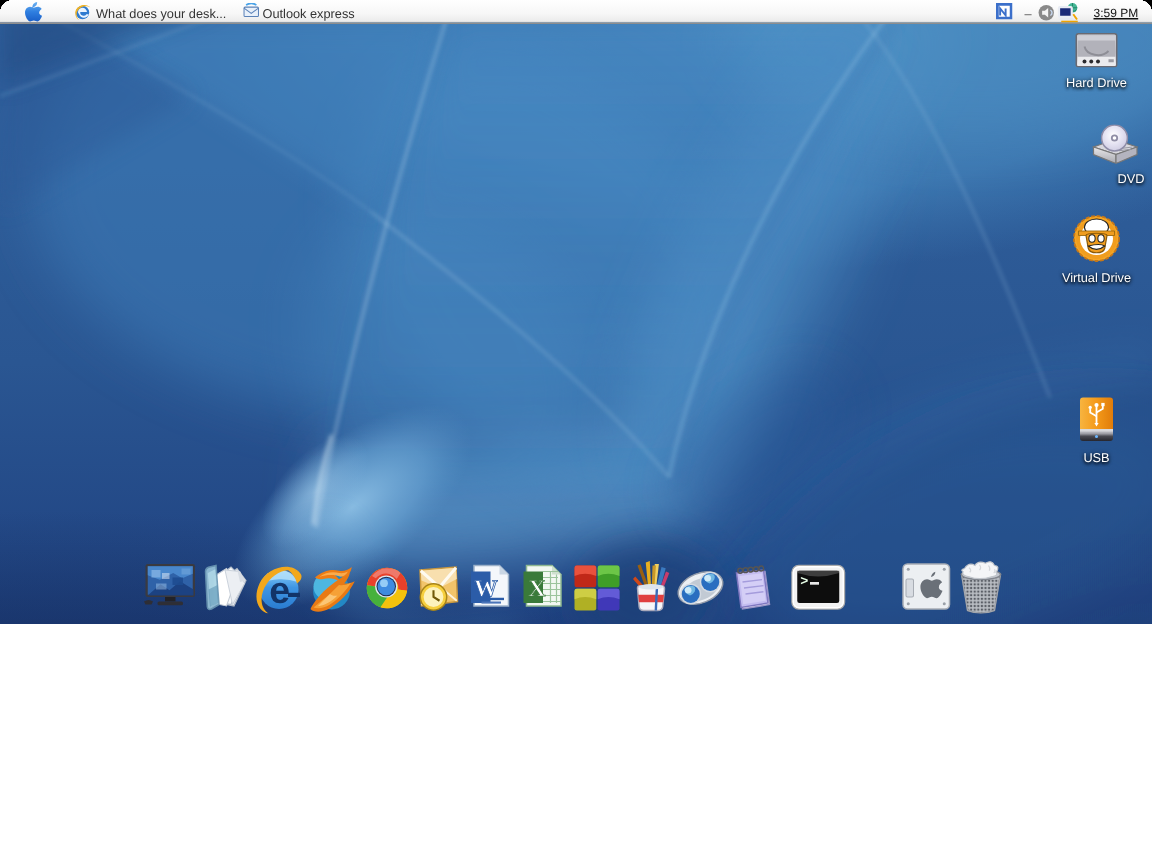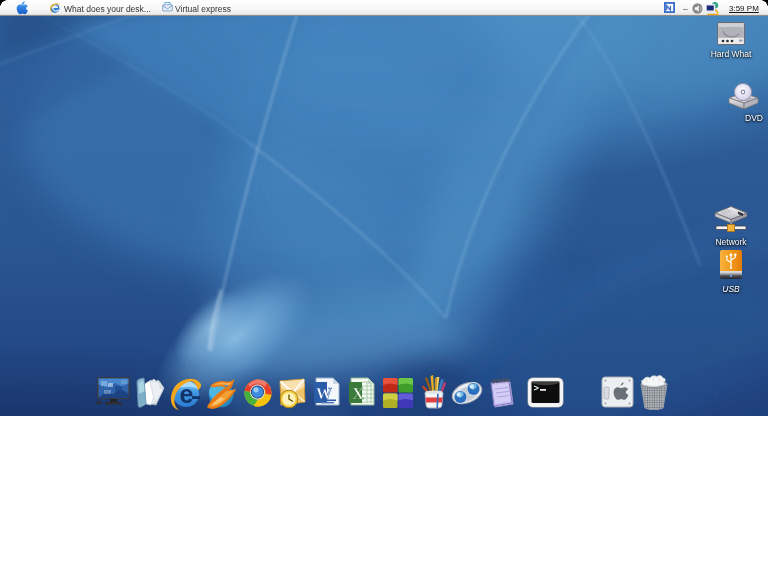--- a/index.html
+++ b/index.html
@@ -146,21 +146,21 @@
       <circle cx="16" cy="17" r="12" fill="#2f7bd0"></circle>
       <path d="M8,17 a8,8 0 0 1 16,-1 l-12,0 a6,6 0 0 0 11,4 l4,0 a9,9 0 0 1 -17,0 z" fill="#eaf4ff"></path>
       <path d="M30,8 C24,0 8,3 4,13 C1,21 6,29 10,30 C5,26 4,19 8,13 C13,5 24,4 30,8 Z" fill="#f2b322"></path>
     </svg>
 <div class="mtxt" style="left:64px;color:#333;">What does your desk...</div>
 <svg class="tray" style="left:162px;z-index:12" width="11" height="11" viewBox="0 0 16 16">
       <rect x="1" y="4" width="14" height="9" rx="1" fill="#e8f0fa" stroke="#5b82b8" stroke-width="1"></rect>
       <path d="M1,5 L8,10 L15,5" stroke="#5b82b8" stroke-width="1" fill="none"></path>
       <path d="M3,2 C6,0 10,0 13,2" stroke="#4aa3e8" stroke-width="1.6" fill="none"></path>
     </svg>
-<div class="mtxt" style="left:175px;color:#333;">Virtual express</div>
+<div class="mtxt" style="left:175px;color:#333;">Outlook express</div>
 
 <svg class="tray" style="left:664px;top:2px;z-index:12" width="11" height="11" viewBox="0 0 12 12">
       <rect width="12" height="12" fill="#3b6fca"></rect>
       <rect x="2" y="2" width="8" height="8" fill="#fff"></rect>
       <path d="M3,9 V4 l4,5 V4" stroke="#3b6fca" stroke-width="1.4" fill="none"></path>
     </svg>
 <div class="mtxt" style="left:683px;color:#555;">–</div>
 <svg class="tray" style="left:692px;top:3px;z-index:12" width="11" height="11" viewBox="0 0 12 12">
       <circle cx="6" cy="6" r="5.6" fill="#8a8a8a"></circle>
       <path d="M3,4.5 h2 l2.4,-2 v7 l-2.4,-2 h-2 z" fill="#f4f4f4"></path>
@@ -189,21 +189,21 @@
 <rect x="3.5" y="0.5" width="27" height="22" rx="1.5" fill="url(#hd1)" stroke="#6a6a72" stroke-width="1"></rect>
 <rect x="4.5" y="1.5" width="25" height="14" fill="#b2b2ba"></rect>
 <rect x="4.5" y="1.5" width="25" height="3.5" fill="#cfcfd6"></rect>
 <path d="M9,9 a9,7 0 0 0 16,3" stroke="#8e8e96" stroke-width="1.3" fill="none"></path>
 <rect x="4.5" y="16" width="25" height="6" fill="#ebebee"></rect>
 <circle cx="9" cy="19" r="1.3" fill="#2a2a2e"></circle>
         <circle cx="13.5" cy="19" r="1.3" fill="#2a2a2e"></circle>
         <circle cx="18" cy="19" r="1.3" fill="#2a2a2e"></circle>
 <rect x="25" y="17.5" width="3.5" height="2" fill="#9a9aa2"></rect>
 </svg>
-<div class="dlab">Hard What</div>
+<div class="dlab">Hard Drive</div>
 </div>
 <div class="dicon" style="left:699px;top:83px;text-align:right;">
 <svg width="40" height="26" viewBox="0 0 40 26">
 <defs>
           <radialGradient id="cd1" cx="0.45" cy="0.4" r="0.7">
             <stop offset="0" stop-color="#ffffff"></stop>
             <stop offset="0.5" stop-color="#e4e2f2"></stop>
             <stop offset="1" stop-color="#c9c6de"></stop>
           </radialGradient>
 <linearGradient id="dvb" x1="0" y1="0" x2="0" y2="1">
@@ -214,40 +214,35 @@
 <path d="M6,15 L20,10 L35,15 L21,20 Z" fill="#d8d8de" stroke="#777" stroke-width="0.8"></path>
 <path d="M6,15 L6,20 L21,26 L21,20 Z" fill="url(#dvb)" stroke="#777" stroke-width="0.8"></path>
 <path d="M35,15 L35,20 L21,26 L21,20 Z" fill="#b4b4bf" stroke="#777" stroke-width="0.8"></path>
 <path d="M24,16 l8,-1 M23,17.5 l8,-1" stroke="#9a9aa4" stroke-width="0.7"></path>
 <circle cx="20" cy="9" r="8.6" fill="url(#cd1)" stroke="#8f8da8" stroke-width="1"></circle>
 <circle cx="20" cy="9" r="2.4" fill="#8f8da5"></circle>
         <circle cx="20" cy="9" r="1.2" fill="#fff"></circle>
 </svg>
 <div class="dlab">DVD</div>
 </div>
-<div class="dicon" style="left:699px;top:206px;">
-<svg width="38" height="27" viewBox="0 0 38 27">
-<defs>
-          <linearGradient id="nw1" x1="0" y1="0" x2="0" y2="1">
-            <stop offset="0" stop-color="#f4f4f6"></stop>
-            <stop offset="1" stop-color="#b9b9c2"></stop>
-          </linearGradient>
-        </defs>
-<path d="M19,0.5 L35,7 L19,13.5 L3,7 Z" fill="url(#nw1)" stroke="#666" stroke-width="0.9"></path>
-<path d="M3,7 L3,10.5 L19,17 L19,13.5 Z" fill="#cacad2" stroke="#666" stroke-width="0.7"></path>
-<path d="M35,7 L35,10.5 L19,17 L19,13.5 Z" fill="#9f9fab" stroke="#666" stroke-width="0.7"></path>
-<path d="M26,5.5 L31,7.5 L31,10 L26,8 Z" fill="#2e2e38"></path>
-<path d="M7,6 l9,-3 M9,7 l9,-3 M11,8 l9,-3" stroke="#b8b8c2" stroke-width="0.8"></path>
-<rect x="18" y="16" width="2" height="4" fill="#8a8a94"></rect>
-<rect x="4" y="20" width="30" height="3.5" fill="#f2f2f4" stroke="#444" stroke-width="0.8"></rect>
-<rect x="15.5" y="18.5" width="7" height="7" fill="#f2b33c" stroke="#a87820" stroke-width="0.9"></rect>
-</svg>
-<div class="dlab">Network</div>
-</div>
-<div class="dicon" style="left:699px;top:249px;font-style:italic;">
+<div class="dicon" style="left:699px;top:143px;">
+<svg width="32" height="32" viewBox="0 0 32 32">
+<circle cx="16" cy="16" r="15" fill="#f5a623" stroke="#c87818" stroke-width="1.2" stroke-dasharray="2.5 1.2"></circle>
+<circle cx="16" cy="16" r="13.6" fill="#f09d1e"></circle>
+<circle cx="16" cy="16" r="11" fill="#fff"></circle>
+<ellipse cx="16" cy="8.5" rx="8" ry="5.5" fill="#fff" stroke="#222" stroke-width="0.7"></ellipse>
+<path d="M4,11 h24 v3 h-24 z" fill="#f09d1e" stroke="#9a6a10" stroke-width="0.6"></path>
+<path d="M9,14 C9,12 23,12 23,14 L21.5,22.5 C20.5,26.5 11.5,26.5 10.5,22.5 Z" fill="#f09d1e" stroke="#8a5a08" stroke-width="0.8"></path>
+<ellipse cx="13" cy="16" rx="2.1" ry="2.5" fill="#fff" stroke="#222" stroke-width="0.7"></ellipse>
+<ellipse cx="19" cy="16" rx="2.1" ry="2.5" fill="#fff" stroke="#222" stroke-width="0.7"></ellipse>
+<path d="M10.5,21 q5.5,4.5 11,0 q-3,-2 -11,0 z" fill="#fff" stroke="#222" stroke-width="0.7"></path>
+</svg>
+<div class="dlab">Virtual Drive</div>
+</div>
+<div class="dicon" style="left:699px;top:264px;">
 <svg width="28" height="31" viewBox="0 0 28 31">
 <defs>
           <linearGradient id="ub1" x1="0" y1="0" x2="1" y2="0">
             <stop offset="0" stop-color="#f7b440"></stop>
             <stop offset="0.5" stop-color="#f49a1a"></stop>
             <stop offset="1" stop-color="#e07c0a"></stop>
           </linearGradient>
 <linearGradient id="ub2" x1="0" y1="0" x2="0" y2="1">
             <stop offset="0" stop-color="#e8e8ec"></stop>
             <stop offset="0.4" stop-color="#9a9aa2"></stop>

